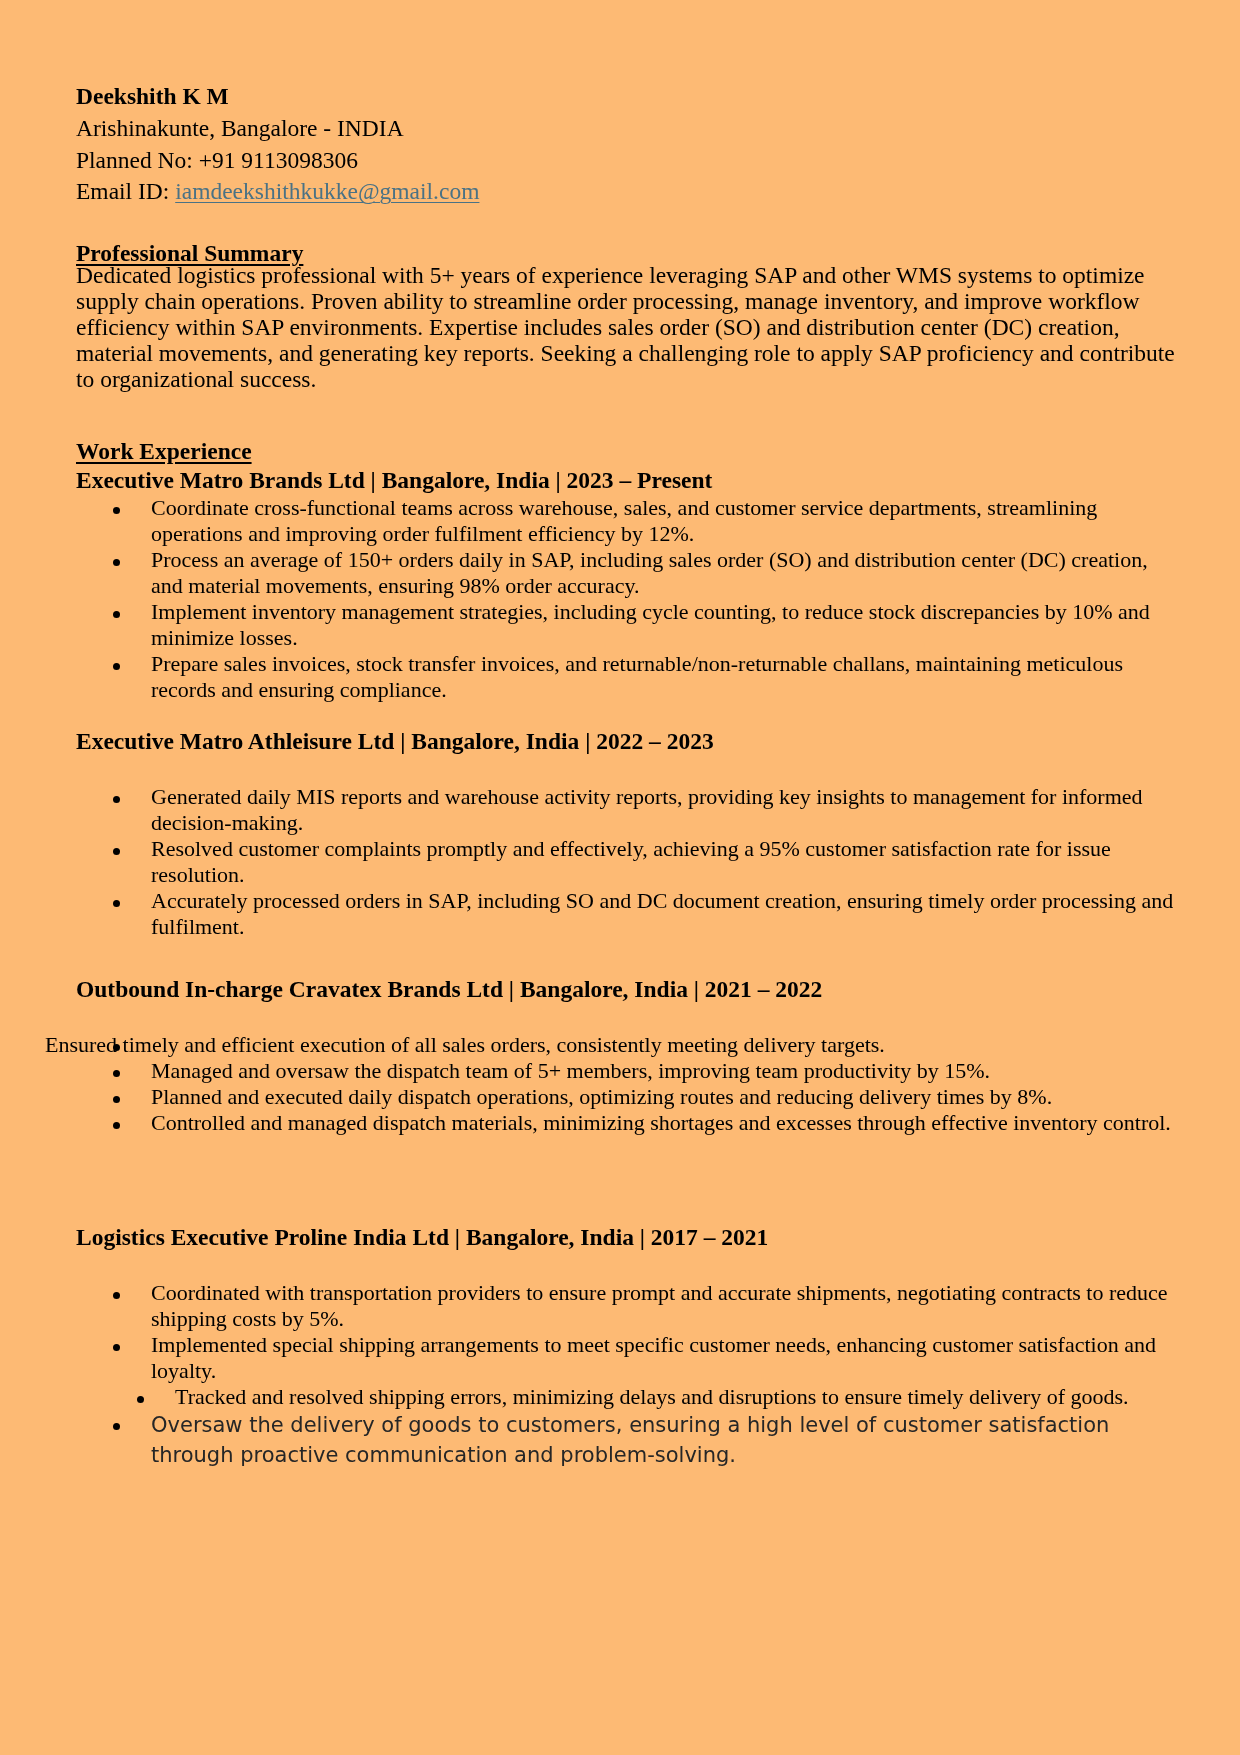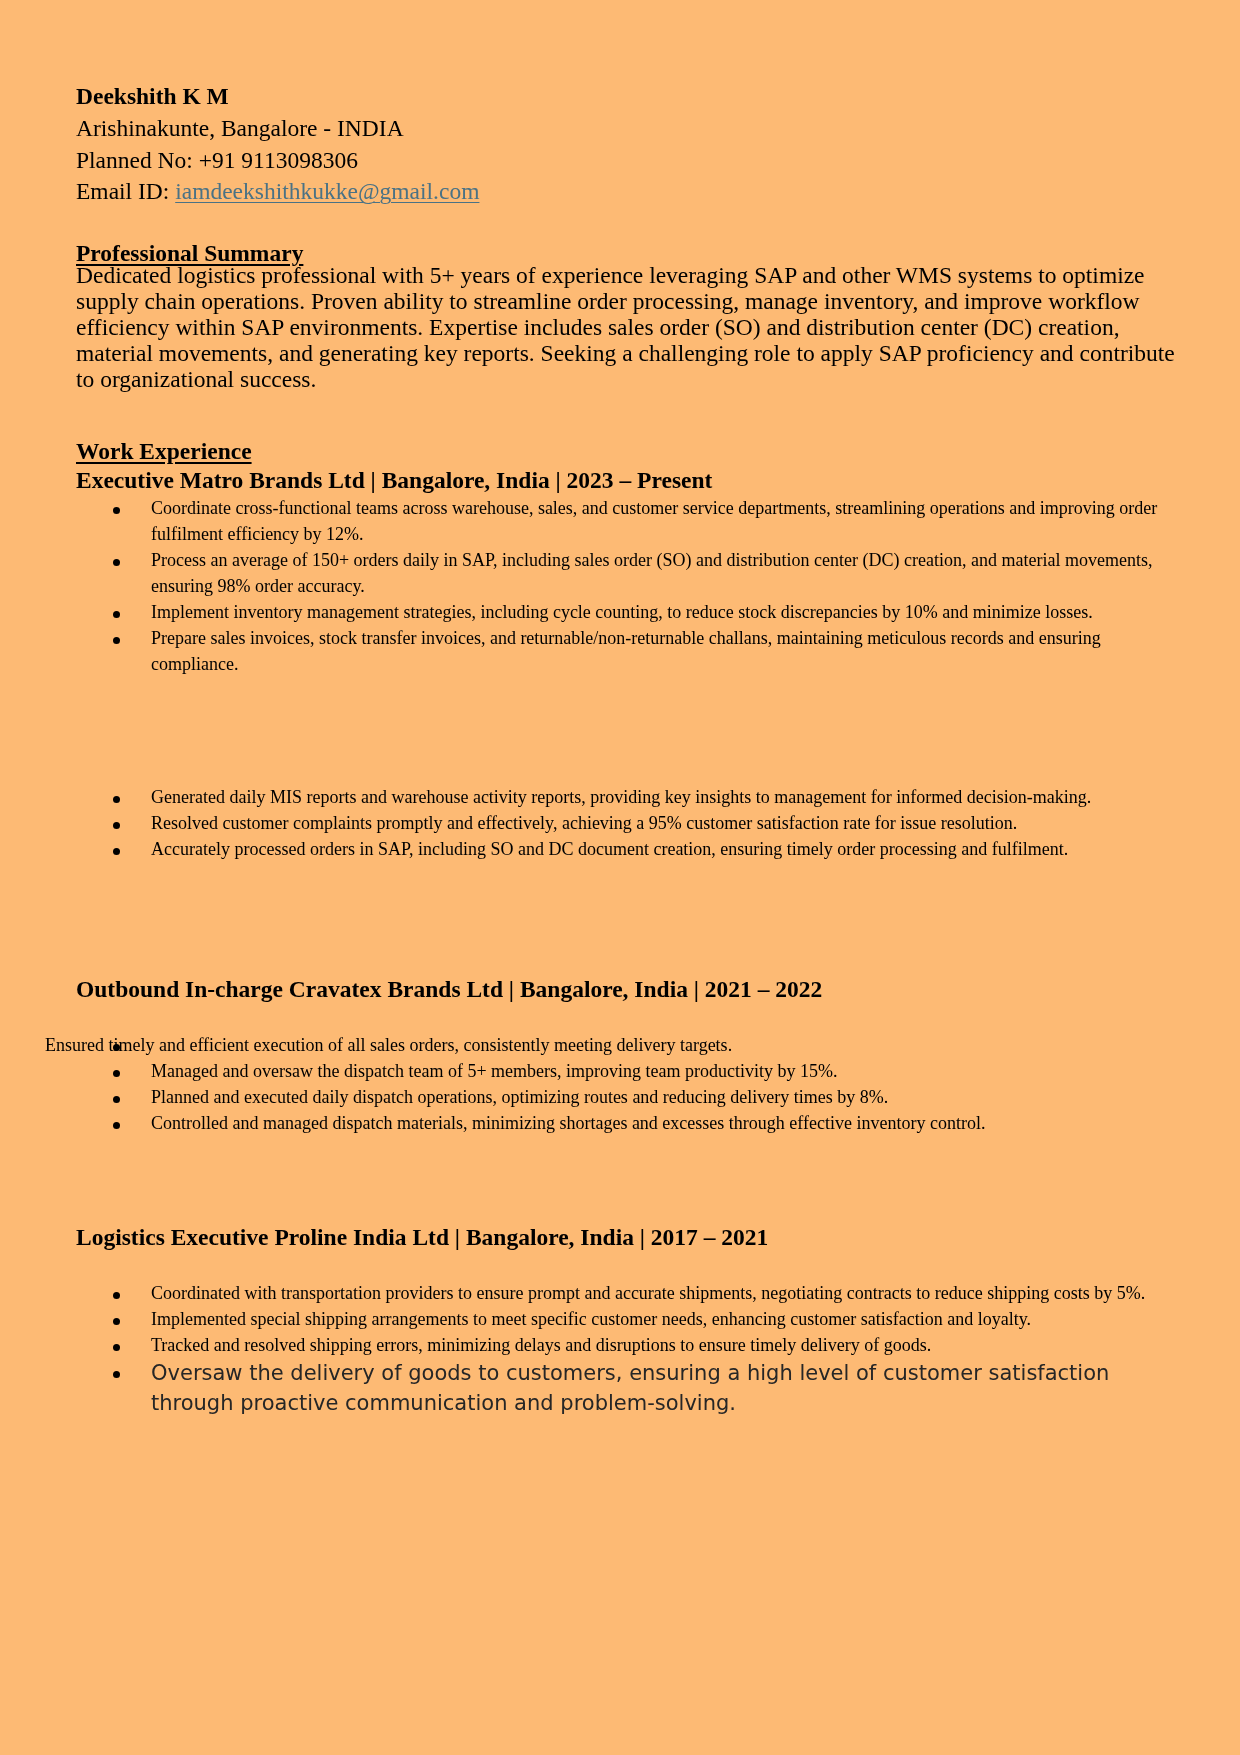--- a/index.html
+++ b/index.html
@@ -9,21 +9,21 @@
     color: #000000;
   }
   .page { position: absolute; left: 0; top: 0; width: 1240px; height: 1755px; background: #fdba74; }
   .line { position: absolute; left: 76px; white-space: nowrap; font-size: 23.5px; line-height: 28px; }
   .bold { font-weight: bold; }
   .u { text-decoration: underline; text-underline-offset: 3px; text-decoration-thickness: 2px; }
   .email { color: #4a7285; text-decoration: underline; text-underline-offset: 3px; text-decoration-thickness: 1px; }
   .summary { position: absolute; left: 76px; top: 293px; width: 1110px; font-size: 23.5px; line-height: 29px; }
   .job-title { position: absolute; left: 76px; white-space: nowrap; font-size: 23.5px; font-weight: bold; line-height: 28px; }
   ul.bullets { position: absolute; left: 0; margin: 0; padding: 0; list-style: none; width: 1180px; }
-  ul.bullets li { position: relative; padding-left: 151px; font-size: 18px; line-height: 29px; width: 1030px; }
+  ul.bullets li { position: relative; padding-left: 151px; font-size: 22px; line-height: 29px; width: 1030px; }
   ul.bullets li .dot {
     position: absolute; left: 113px; top: 12px; width: 7px; height: 7px; border-radius: 50%; background: #000;
   }
   ul.bullets li.sans { font-family: "DejaVu Sans", "Liberation Sans", sans-serif; color: #262626; font-size: 21px; line-height: 30px; }
 </style>
 </head>
 <body>
 
 <div class="page">
 
@@ -42,35 +42,36 @@
   <div class="line bold u" style="top:437px;">Work Experience</div>
 
   <div class="job-title" style="top:466px;">Executive Matro Brands Ltd | Bangalore, India | 2023 – Present</div>
   <ul class="bullets" style="top:495px;">
     <li style="line-height:26px;"><span class="dot"></span><span>Coordinate cross-functional teams across warehouse, sales, and customer service departments, streamlining operations and improving order fulfilment efficiency by 12%.</span></li>
     <li style="line-height:26px;"><span class="dot"></span><span>Process an average of 150+ orders daily in SAP, including sales order (SO) and distribution center (DC) creation, and material movements, ensuring 98% order accuracy.</span></li>
     <li style="line-height:26px;"><span class="dot"></span><span>Implement inventory management strategies, including cycle counting, to reduce stock discrepancies by 10% and minimize losses.</span></li>
     <li style="line-height:26px;"><span class="dot"></span><span>Prepare sales invoices, stock transfer invoices, and returnable/non-returnable challans, maintaining meticulous records and ensuring compliance.</span></li>
   </ul>
 
+  <div class="job-title" style="top:727px;">Executive Matro Athleisure Ltd | Bangalore, India | 2022 – 2023</div>
   <ul class="bullets" style="top:784px;">
     <li style="line-height:26px;"><span class="dot"></span><span>Generated daily MIS reports and warehouse activity reports, providing key insights to management for informed decision-making.</span></li>
     <li style="line-height:26px;"><span class="dot"></span><span>Resolved customer complaints promptly and effectively, achieving a 95% customer satisfaction rate for issue resolution.</span></li>
     <li style="line-height:26px;"><span class="dot"></span><span>Accurately processed orders in SAP, including SO and DC document creation, ensuring timely order processing and fulfilment.</span></li>
   </ul>
 
   <div class="job-title" style="top:975px;">Outbound In-charge Cravatex Brands Ltd | Bangalore, India | 2021 – 2022</div>
   <ul class="bullets" style="top:1032px;">
     <li style="line-height:26px;padding-left:45px;"><span class="dot"></span><span>Ensured timely and efficient execution of all sales orders, consistently meeting delivery targets.</span></li>
     <li style="line-height:26px;"><span class="dot"></span><span>Managed and oversaw the dispatch team of 5+ members, improving team productivity by 15%.</span></li>
     <li style="line-height:26px;"><span class="dot"></span><span>Planned and executed daily dispatch operations, optimizing routes and reducing delivery times by 8%.</span></li>
     <li style="line-height:26px;"><span class="dot"></span><span>Controlled and managed dispatch materials, minimizing shortages and excesses through effective inventory control.</span></li>
   </ul>
 
   <div class="job-title" style="top:1223px;">Logistics Executive Proline India Ltd | Bangalore, India | 2017 – 2021</div>
   <ul class="bullets" style="top:1280px;">
     <li style="line-height:26px;"><span class="dot"></span><span>Coordinated with transportation providers to ensure prompt and accurate shipments, negotiating contracts to reduce shipping costs by 5%.</span></li>
     <li style="line-height:26px;"><span class="dot"></span><span>Implemented special shipping arrangements to meet specific customer needs, enhancing customer satisfaction and loyalty.</span></li>
-    <li style="line-height:26px;"><span class="dot"></span><span>Tracked and resolved shipping errors, minimizing delays and disruptions to ensure timely delivery of goods.</span></li>
+    <li style="line-height:26px;margin-left:24px;"><span class="dot"></span><span>Tracked and resolved shipping errors, minimizing delays and disruptions to ensure timely delivery of goods.</span></li>
     <li class="sans"><span class="dot" style="top:13px;"></span><span>Oversaw the delivery of goods to customers, ensuring a high level of customer satisfaction through proactive communication and problem-solving.</span></li>
   </ul>
 
 </div>
 
 </body></html>

